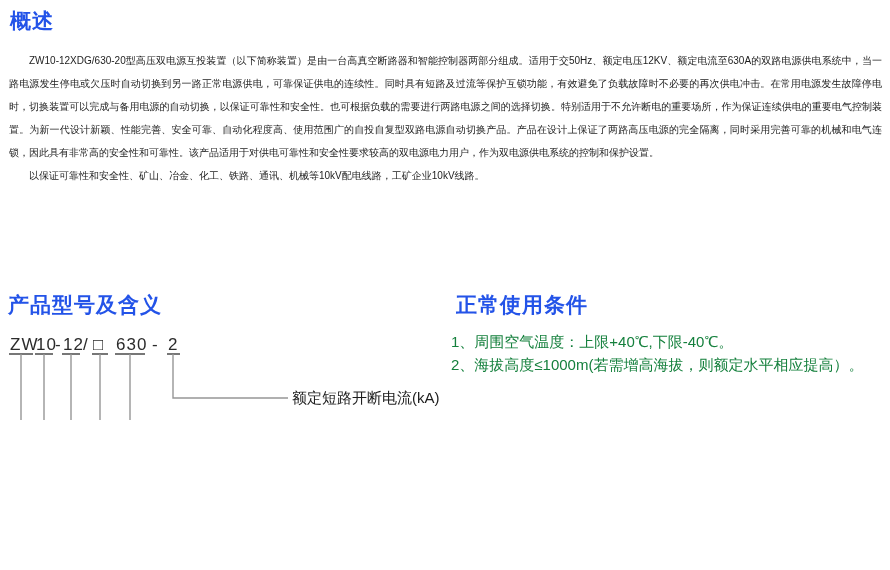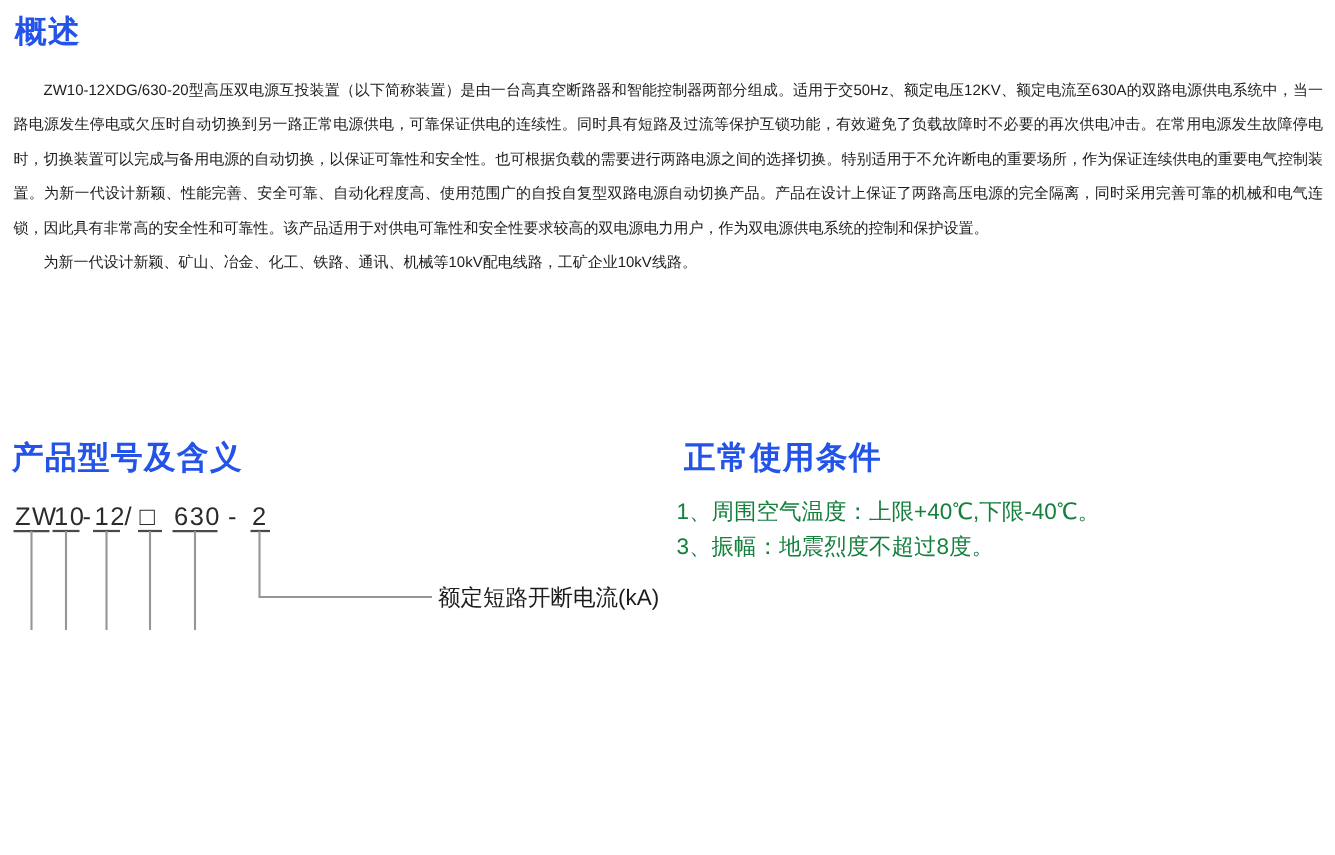--- a/index.html
+++ b/index.html
@@ -53,21 +53,21 @@
 </style>
 </head>
 <body>
 
 <div class="page">
 
   <h1 class="sec-title" id="overview-title">概述</h1>
 
   <div class="body-text">
     <p>ZW10-12XDG/630-20型高压双电源互投装置（以下简称装置）是由一台高真空断路器和智能控制器两部分组成。适用于交50Hz、额定电压12KV、额定电流至630A的双路电源供电系统中，当一路电源发生停电或欠压时自动切换到另一路正常电源供电，可靠保证供电的连续性。同时具有短路及过流等保护互锁功能，有效避免了负载故障时不必要的再次供电冲击。在常用电源发生故障停电时，切换装置可以完成与备用电源的自动切换，以保证可靠性和安全性。也可根据负载的需要进行两路电源之间的选择切换。特别适用于不允许断电的重要场所，作为保证连续供电的重要电气控制装置。为新一代设计新颖、性能完善、安全可靠、自动化程度高、使用范围广的自投自复型双路电源自动切换产品。产品在设计上保证了两路高压电源的完全隔离，同时采用完善可靠的机械和电气连锁，因此具有非常高的安全性和可靠性。该产品适用于对供电可靠性和安全性要求较高的双电源电力用户，作为双电源供电系统的控制和保护设置。</p>
-    <p>为新一代设计新颖、矿山、冶金、化工、铁路、通讯、机械等10kV配电线路，工矿企业10kV线路。</p>
+    <p>以保证可靠性和安全性、矿山、冶金、化工、铁路、通讯、机械等10kV配电线路，工矿企业10kV线路。</p>
   </div>
 
   <h2 class="sec-title" id="conditions-title">正常使用条件</h2>
 
   <h2 class="sec-title" id="model-title">产品型号及含义</h2>
 
   <svg class="diagram-svg" width="445" height="240" viewBox="0 0 445 240">
 
     <text class="model-token" x="10" y="20">ZW</text>
     <text class="model-token" x="36" y="20">10</text>
@@ -96,16 +96,16 @@
     <text class="diagram-label" x="292" y="73">额定短路开断电流(kA)</text>
     <text class="diagram-label" x="292" y="103">额定电流(A)</text>
     <text class="diagram-label" x="292" y="130">操作机构</text>
     <text class="diagram-label" x="292" y="158">额定电压</text>
     <text class="diagram-label" x="292" y="188">设计序号</text>
     <text class="diagram-label" x="292" y="215">户外真空断路器</text>
   </svg>
 
   <div class="cond-list">
     <p class="cond-item">1、周围空气温度：上限+40℃,下限-40℃。</p>
-    <p class="cond-item">3、振幅：地震烈度不超过8度。</p>
+    <p class="cond-item">2、海拔高度≤1000m(若需增高海拔，则额定水平相应提高）。</p>
   </div>
 
 </div>
 
 </body></html>

